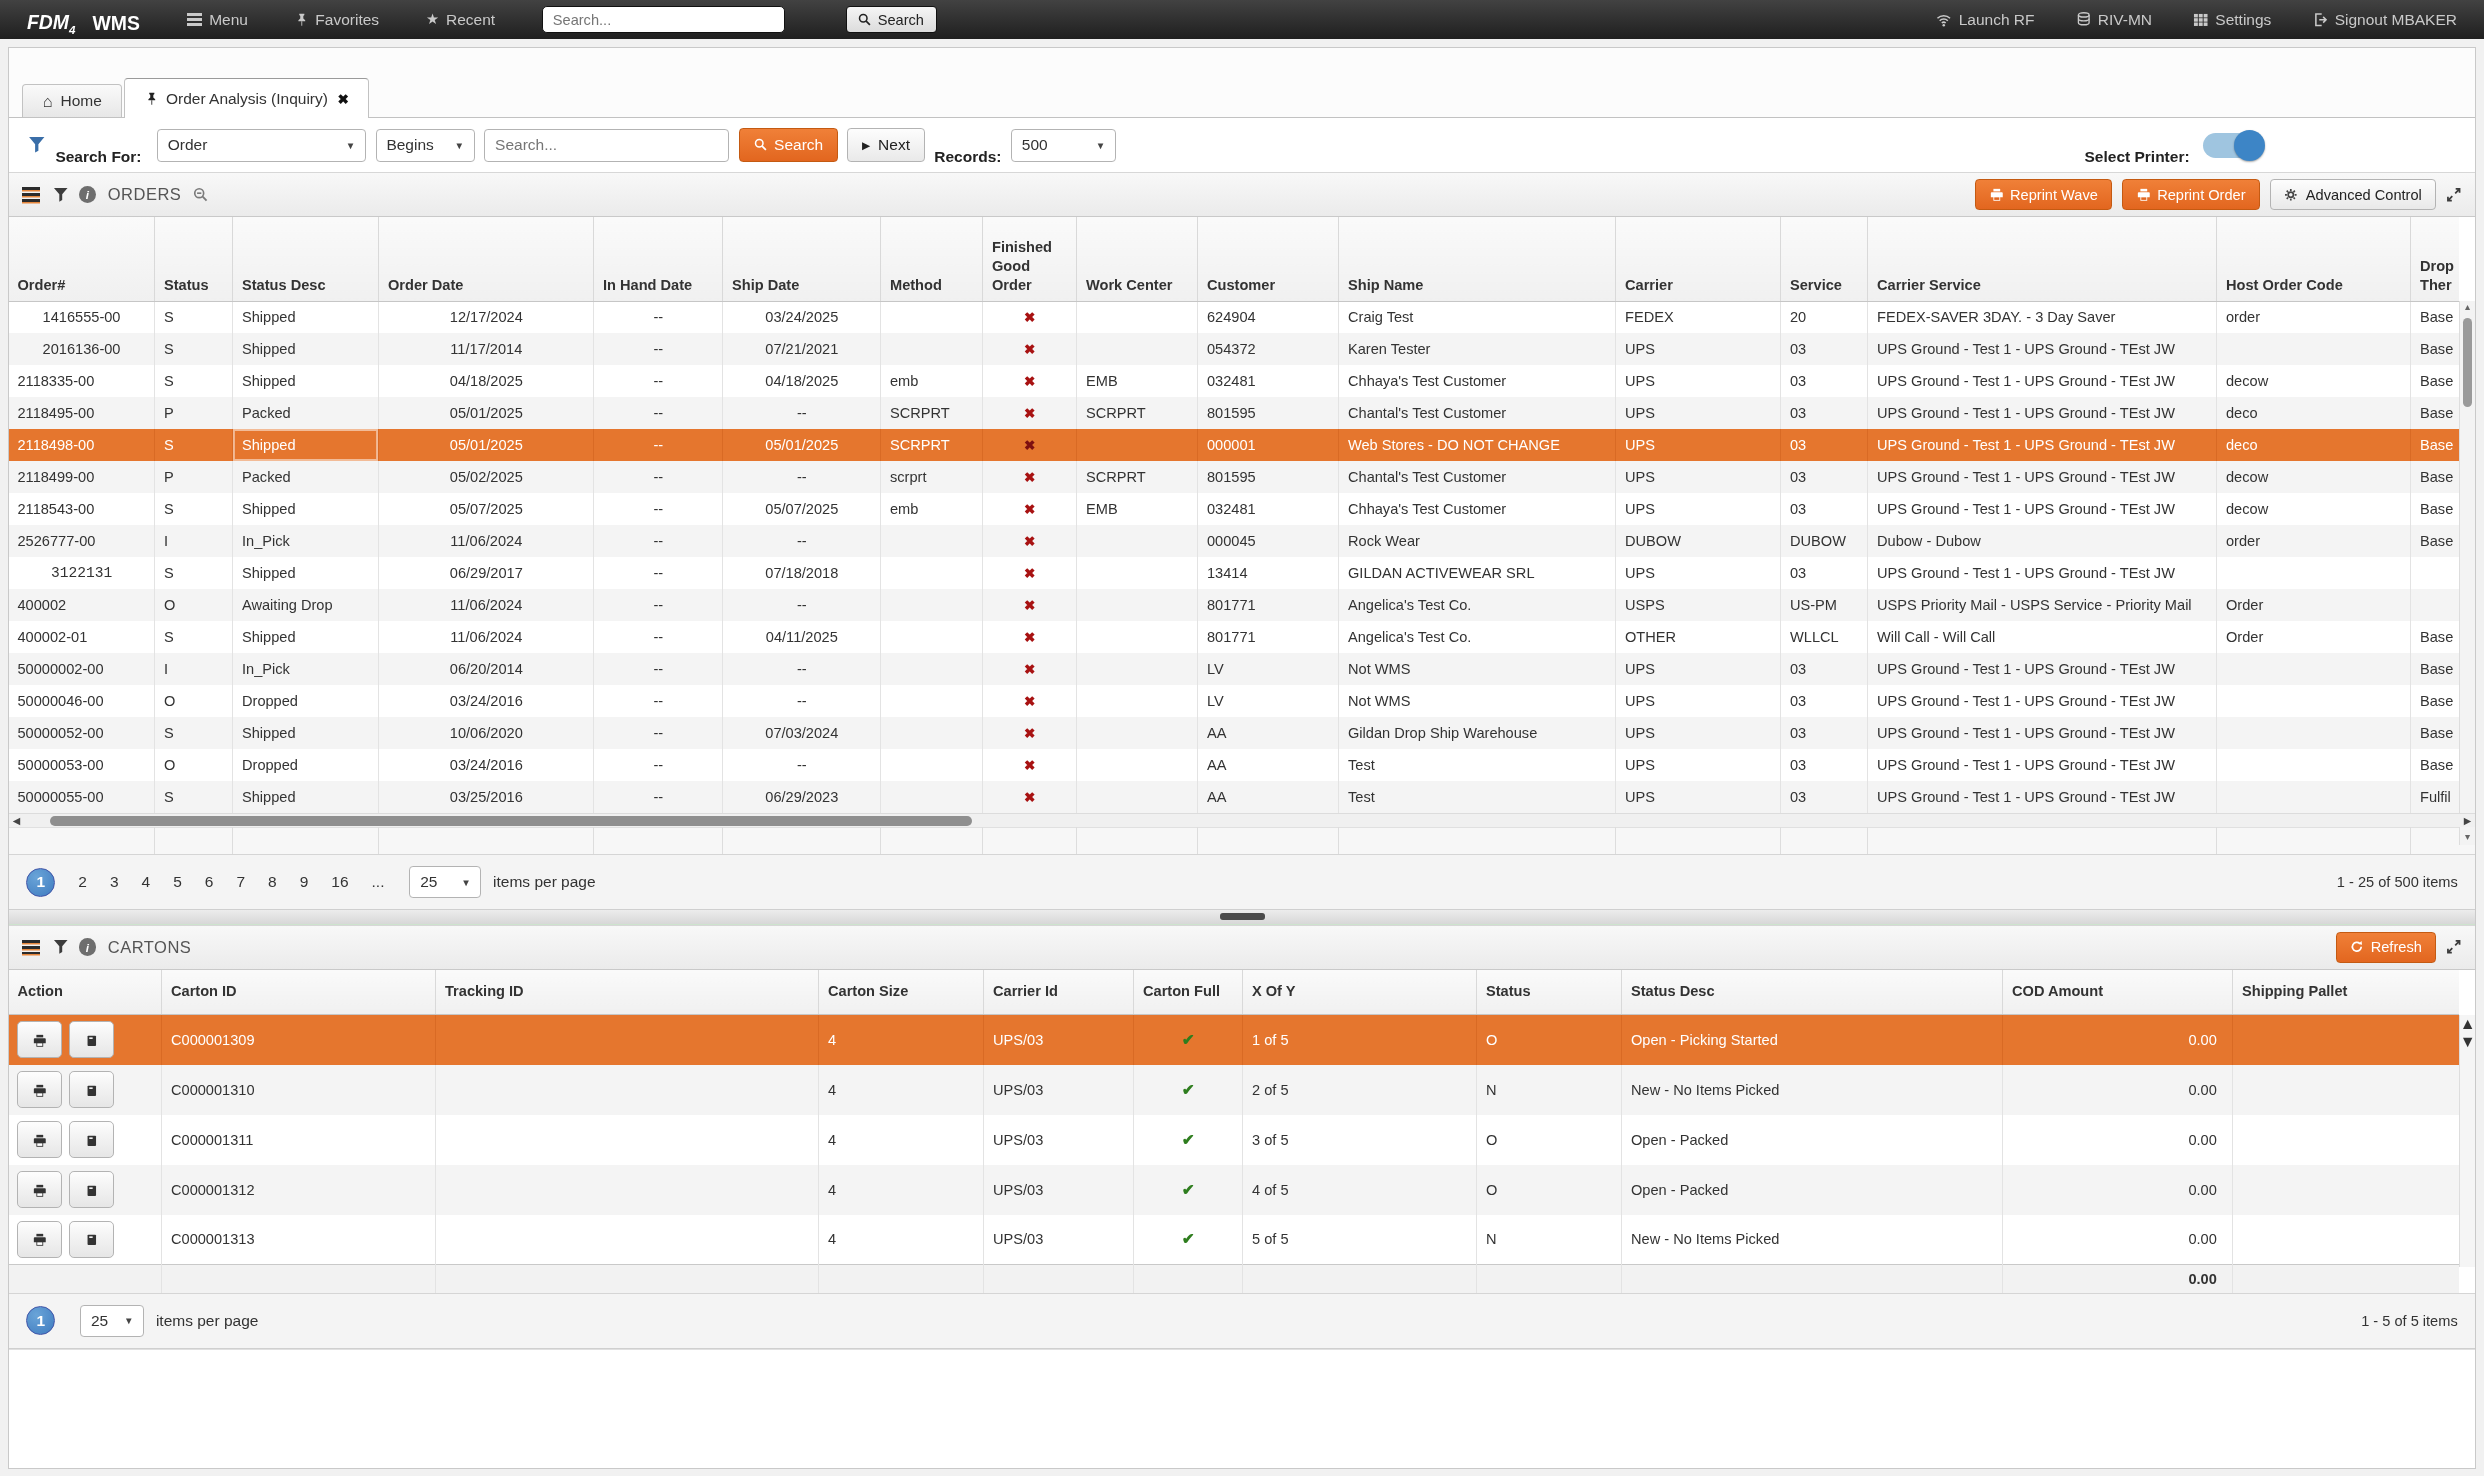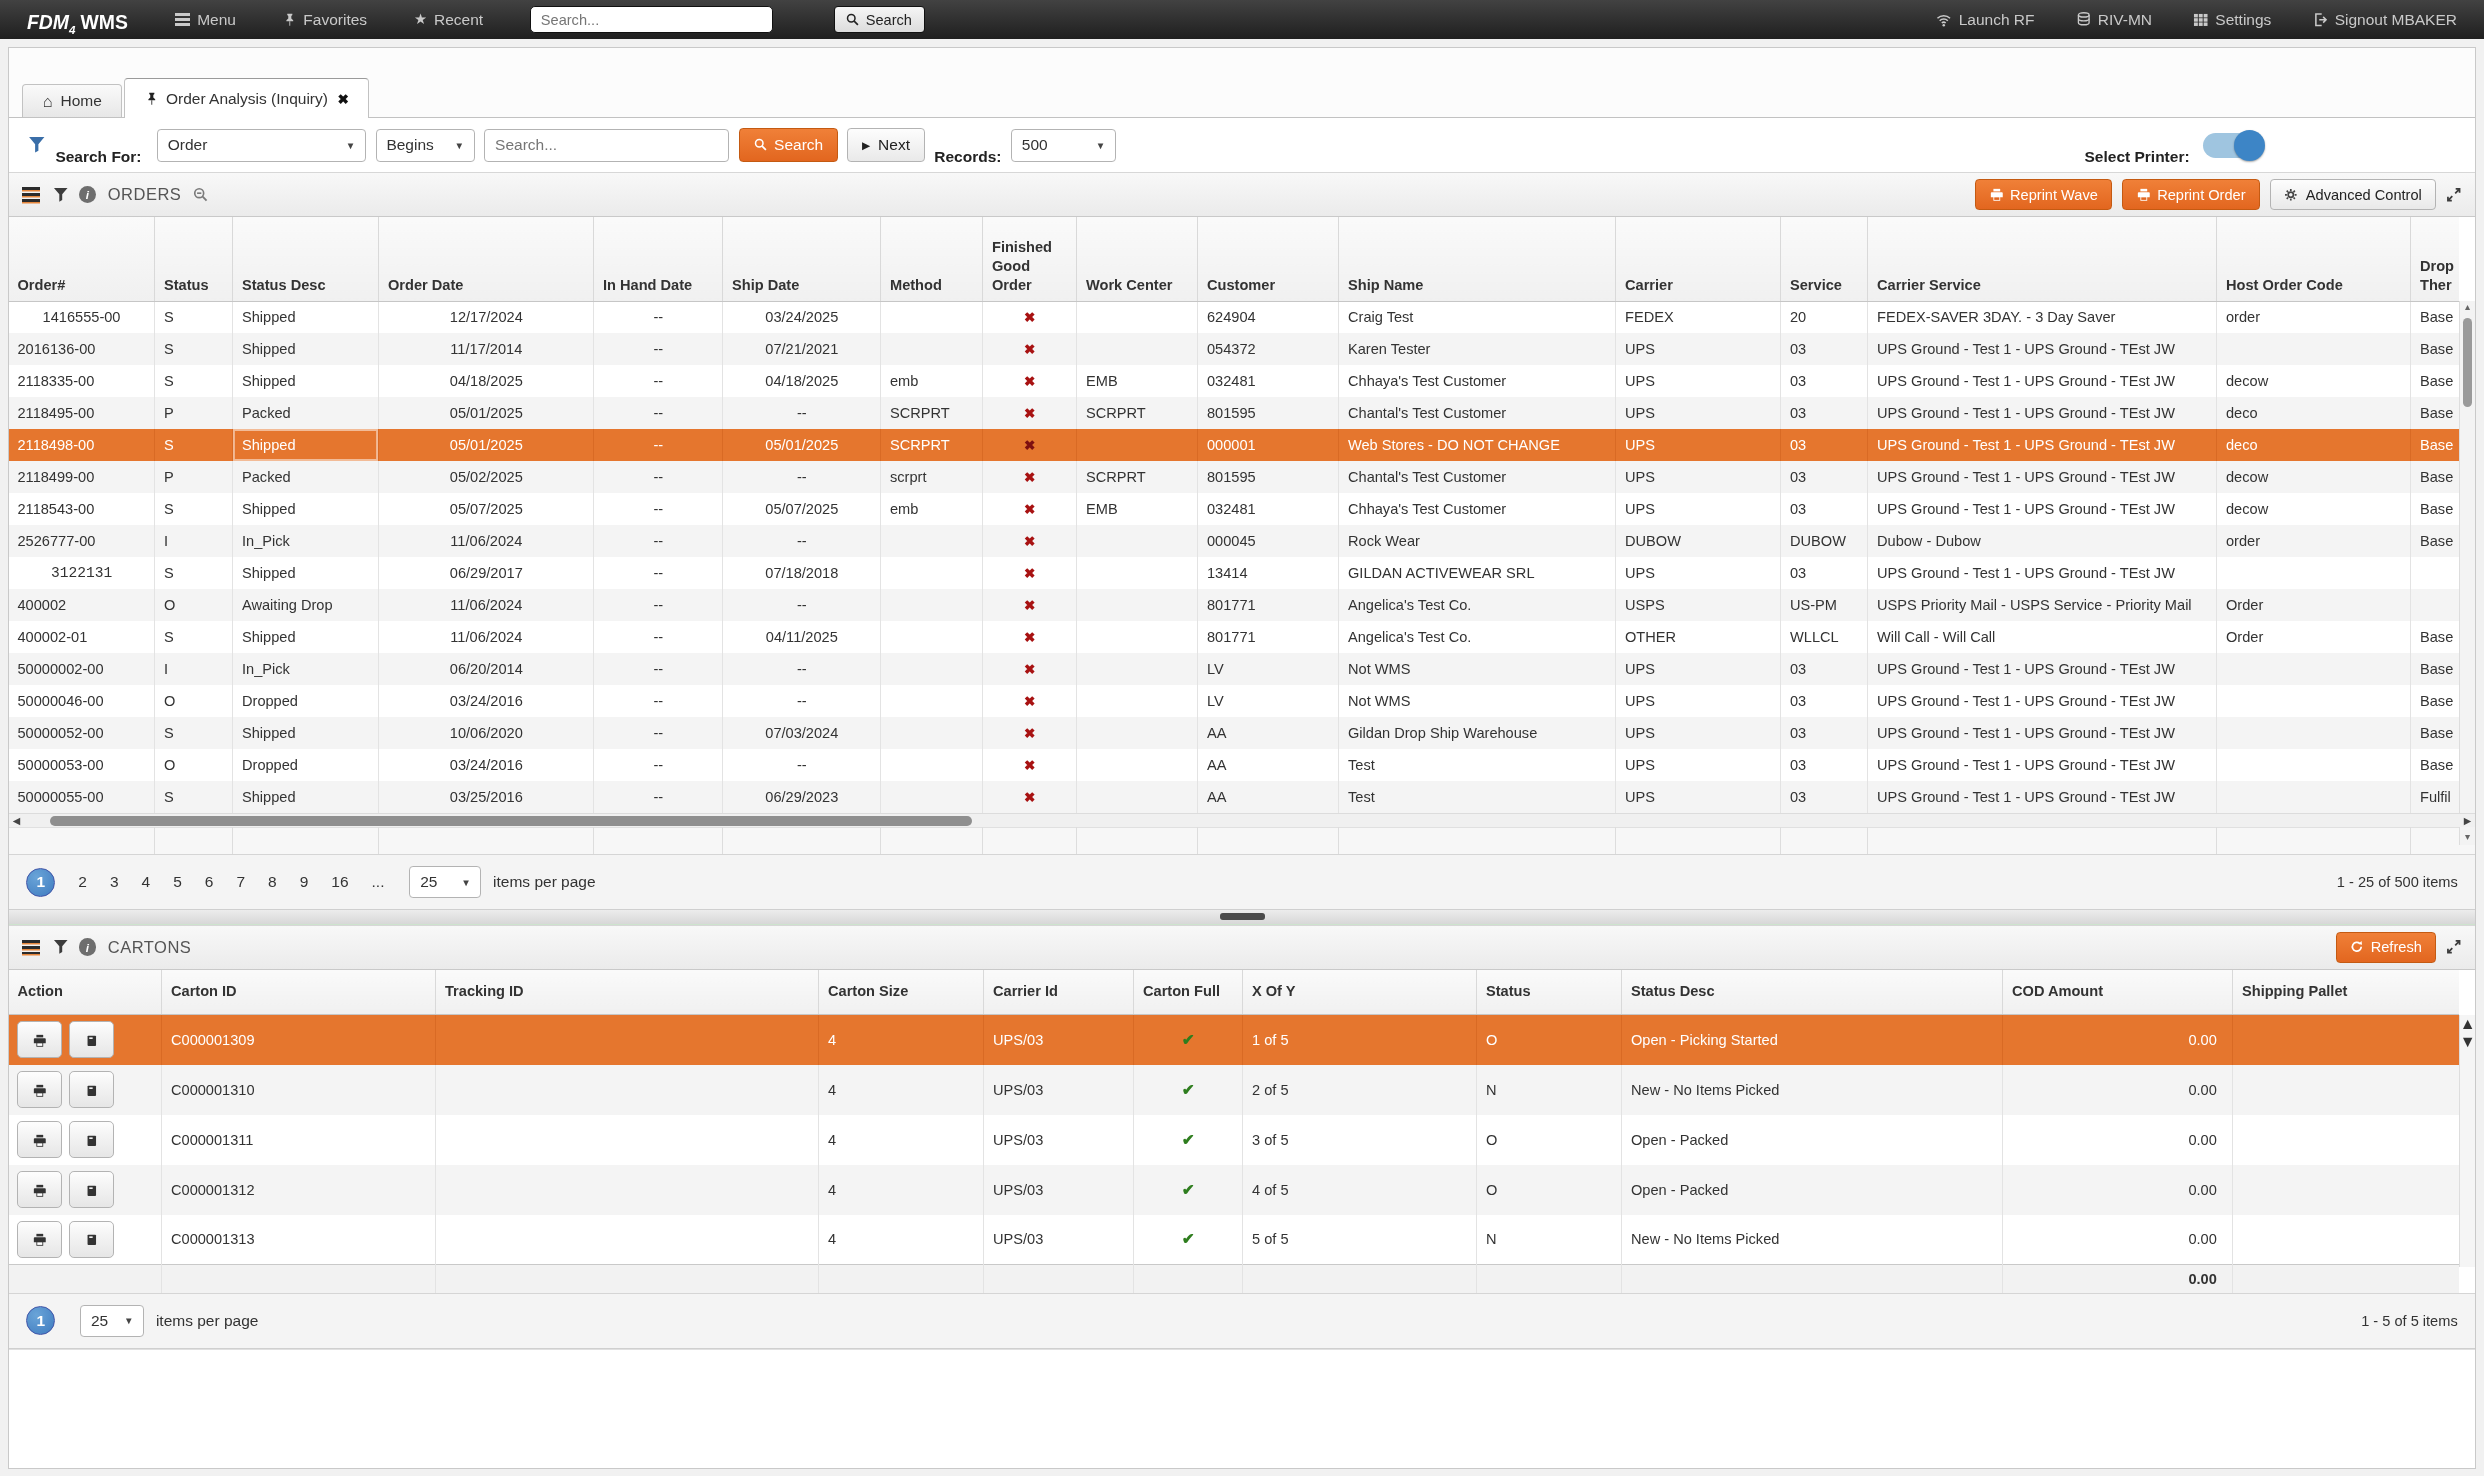--- a/index.html
+++ b/index.html
@@ -2,21 +2,21 @@
 <html><head>
 <meta charset="utf-8">
 <style>
   * { box-sizing: border-box; margin:0; padding:0; }
   html,body { width:2484px; height:1477px; overflow:hidden; }
   body { font-family:"Liberation Sans", sans-serif; background:#f1f1f1; color:#333; position:relative; }
 
   
   .navbar { height:39px; background:linear-gradient(#424242,#1f1f1f); display:flex; align-items:center; padding:0 27px; color:#c9c9c9; font-size:15.5px; }
   .nav-left { display:flex; align-items:center; gap:47px; }
-  .brand { color:#fff; font-size:19.4px; display:flex; align-items:flex-start; gap:5px;margin-top:8px; }
+  .brand { color:#fff; font-size:19.4px; display:flex; align-items:center; gap:17px;margin-top:8px; }
   .brand .fdm { font-weight:bold; font-style:italic; }
   .brand .fdm sub { font-size:11.6px; }
   .brand .wms { font-weight:bold; }
   .nav-item { display:flex; align-items:center; gap:6.8px; cursor:pointer; }
   .nav-search { width:243px; height:27px; border-radius:4.9px; border:1px solid #111; padding:0 9.7px; font-size:14.6px; background:#fff; color:#333; }
   .nav-search-btn { height:27px; border:1px solid #111; border-radius:3.9px; background:linear-gradient(#f5f5f5,#dcdcdc); color:#222; font-size:14.6px; display:flex; align-items:center; gap:5.8px; padding:0 11.6px; margin-left:13.6px; cursor:pointer; }
   .nav-right { margin-left:auto; display:flex; align-items:center; gap:41px; }
   .bars, .bars::before, .bars::after { width:15.5px; height:2.4px; background:#c9c9c9; display:block; }
   .bars { position:relative; }
   .bars::before, .bars::after { content:""; position:absolute; left:0; }
@@ -352,21 +352,21 @@
               <td style="text-align: left;"></td>
               <td style="text-align: left;">624904</td>
               <td style="text-align: left;">Craig Test</td>
               <td style="text-align: left;">FEDEX</td>
               <td style="text-align: left;">20</td>
               <td style="text-align: left;">FEDEX-SAVER 3DAY. - 3 Day Saver</td>
               <td style="text-align: left;">order</td>
               <td style="text-align: left;">Base</td>
             </tr>
             <tr>
-              <td style="text-align: left;">2016136-00</td>
+              <td style="text-align: center;">2016136-00</td>
               <td style="text-align: left;">S</td>
               <td style="text-align: left;">Shipped</td>
               <td style="text-align: center;">11/17/2014</td>
               <td style="text-align: center;">--</td>
               <td style="text-align: center;">07/21/2021</td>
               <td style="text-align: left;"></td>
               <td style="text-align: center;"><span class="x-mark">✖</span></td>
               <td style="text-align: left;"></td>
               <td style="text-align: left;">054372</td>
               <td style="text-align: left;">Karen Tester</td>

